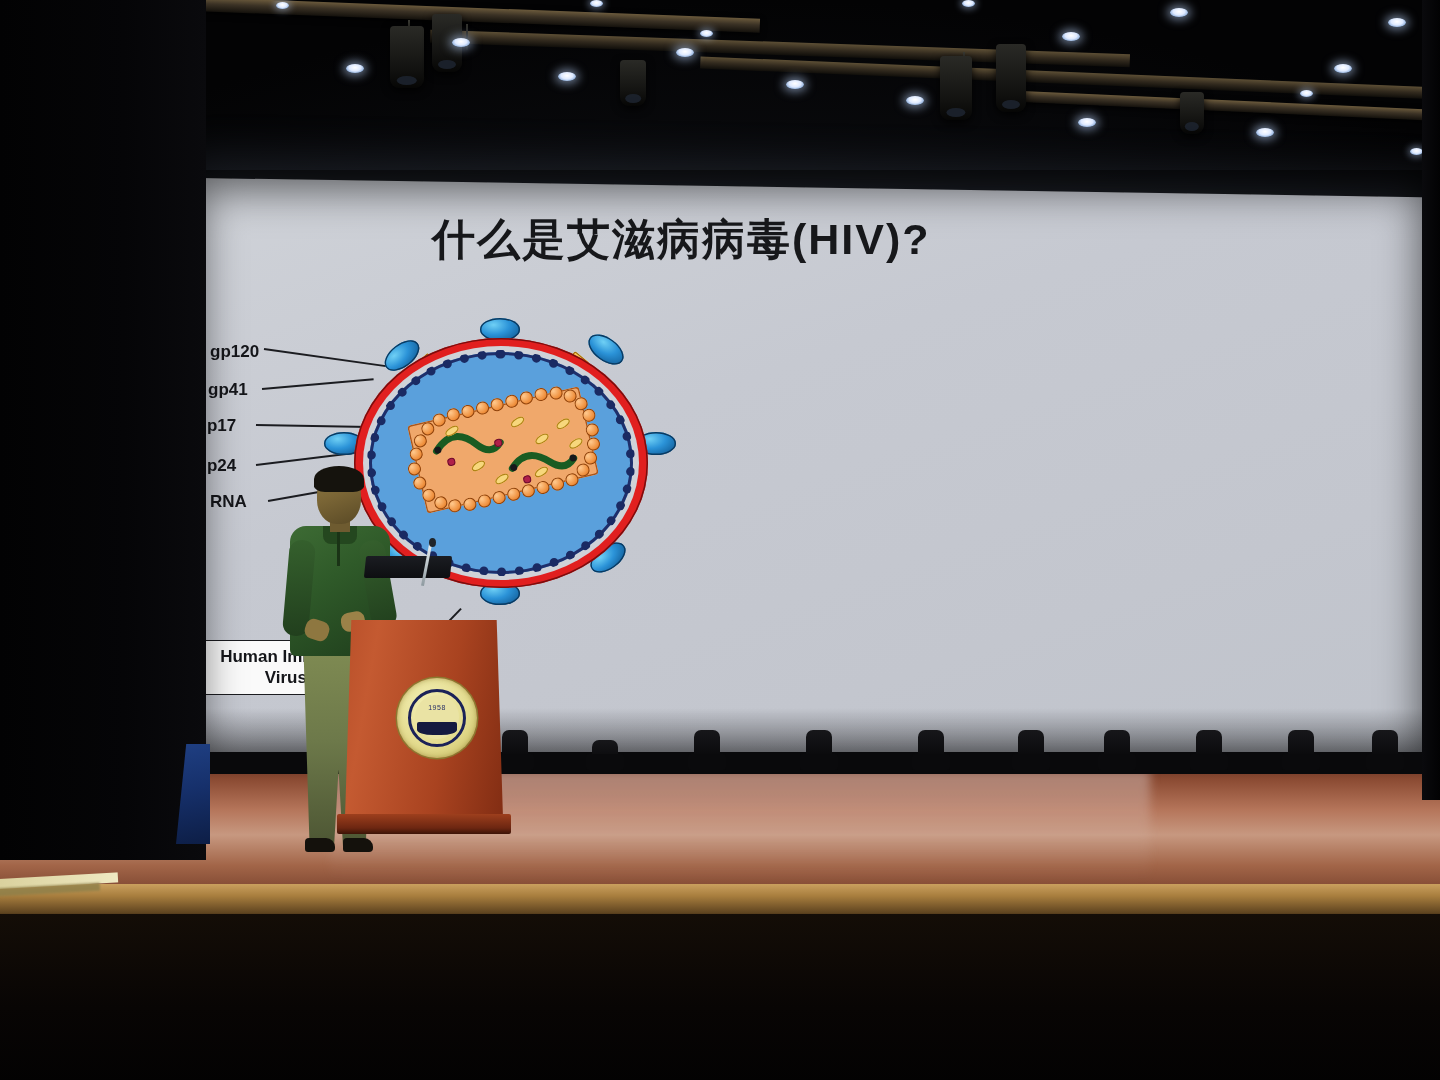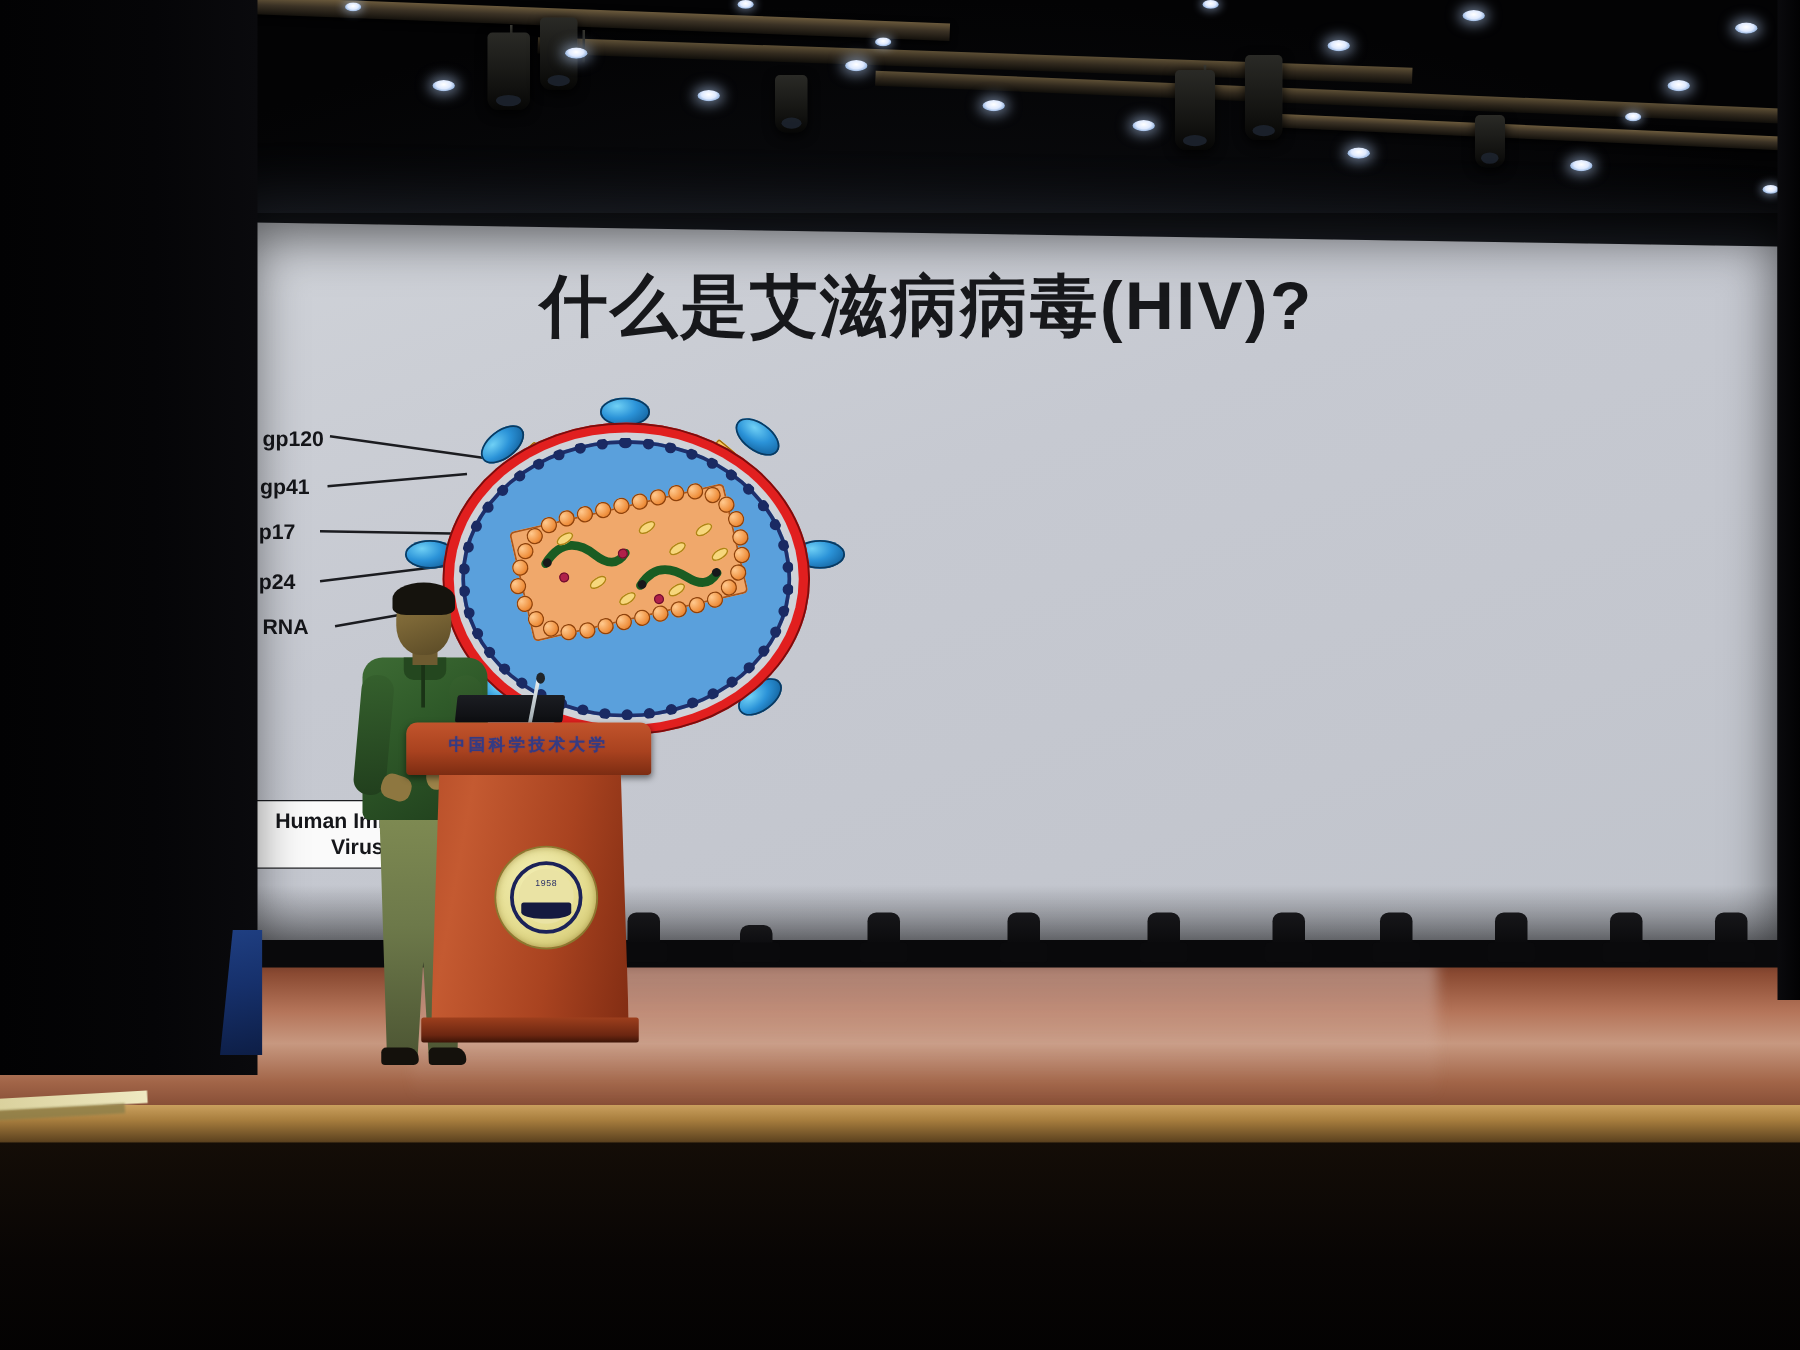--- a/index.html
+++ b/index.html
@@ -25,21 +25,21 @@
   .cable{position:absolute;width:2px;background:linear-gradient(180deg,#3a3a34,#0c0c0a);}
 
   
   #screen{position:absolute;left:200px;top:178px;width:1222px;height:586px;
       background:linear-gradient(160deg,#cfd2d8 0%,#c6c9d1 38%,#c3c6ce 72%,#bfc3cb 100%);
       transform:skewY(0.9deg);transform-origin:left top;
       box-shadow:0 0 50px 18px rgba(140,160,195,.16);overflow:hidden;}
   #screenInner{position:absolute;inset:0;transform:skewY(-0.9deg);transform-origin:left top;}
 
   
-  .slide-title{position:absolute;left:232px;top:40px;font-size:54px;font-weight:700;
+  .slide-title{position:absolute;left:232px;top:40px;font-size:43px;font-weight:700;
       color:#17181b;letter-spacing:2px;white-space:nowrap;line-height:1;}
 
   
   .slide-body{position:absolute;left:520px;top:212px;width:660px;font-size:28.5px;line-height:1.52;
       color:#1a1b1f;letter-spacing:.4px;text-align:justify;}
 
   
   .diagram{position:absolute;left:-14px;top:140px;width:500px;height:400px;}
   .lead-labels{position:absolute;left:0;top:0;width:200px;}
   .lead-labels div{position:absolute;font-size:17px;font-weight:700;color:#15161a;
@@ -389,23 +389,20 @@
     <div class="head"></div>
     <div class="hair"></div>
     <div class="hand-l"></div>
     <div class="hand-r"></div>
   </div>
 
   <div class="podium">
     <div class="laptop"></div>
     <div class="mic"></div>
     <div class="mic-head"></div>
-    <div class="podium-top">
-      <div class="podium-text">中国科学技术大学</div>
-    </div>
     <div class="podium-body">
       <div class="emblem">
         <div class="emblem-ring"></div>
         <div class="emblem-inner"></div>
         <div class="emblem-book"></div>
         <div class="emblem-yr">1958</div>
       </div>
     </div>
     <div class="podium-base"></div>
   </div>

